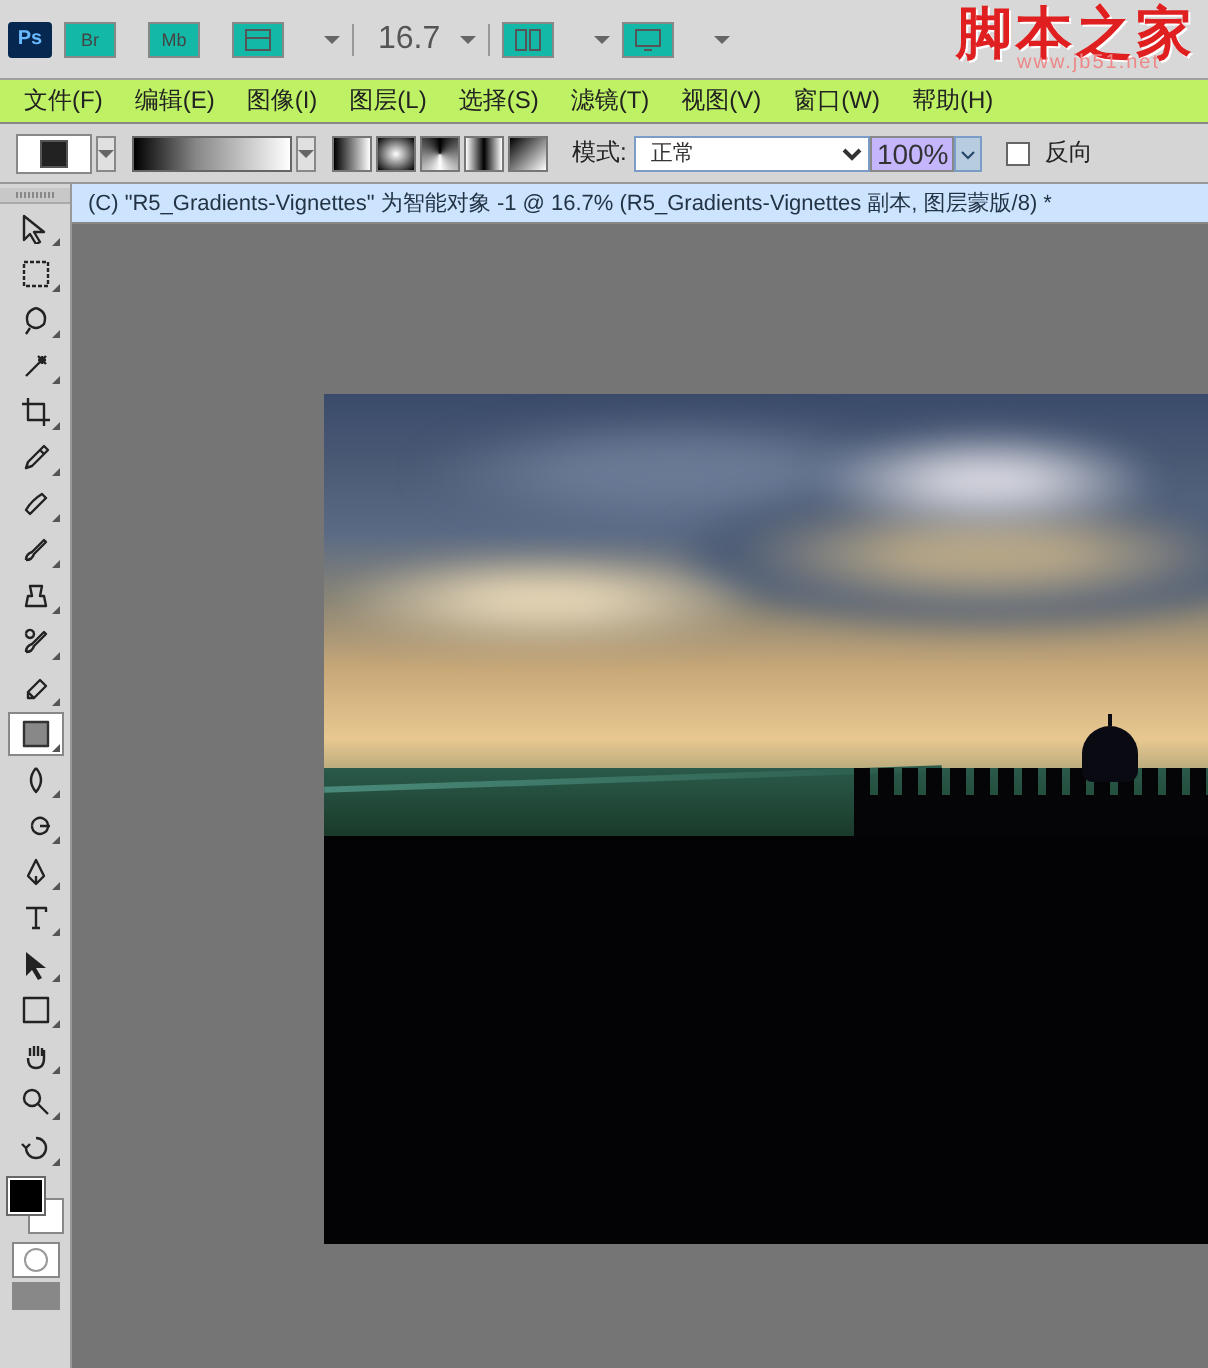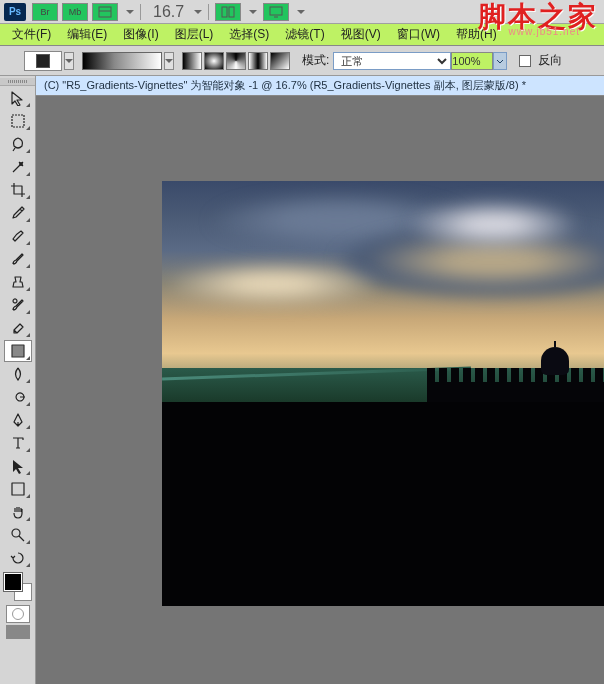--- a/index.html
+++ b/index.html
@@ -1,41 +1,41 @@
 <!DOCTYPE html>
 <html><head>
 <meta charset="utf-8">
 <style>
 *{box-sizing:border-box;margin:0;padding:0;font-family:"Microsoft YaHei",Arial,sans-serif;font-size:11px;color:#333;user-select:none}
 body{width:604px;height:684px;background:#d5d5d5;overflow:hidden;position:relative}
-.topbar{height:24px;background:#d8d8d8;display:flex;align-items:center;padding:0 4px;border-bottom:1px solid #a0a0a0}
+.topbar{height:40px;background:#d8d8d8;display:flex;align-items:center;padding:0 4px;border-bottom:1px solid #a0a0a0}
 .ps-logo{width:22px;height:18px;background:#062850;color:#69baff;display:flex;align-items:center;justify-content:center;font-weight:bold;font-size:10px;border-radius:2px;margin-right:6px}
-.top-btn{width:26px;height:18px;border:1px solid #888;background:#22c55e;margin-right:4px;display:flex;align-items:center;justify-content:center;font-size:9px;color:#444}
+.top-btn{width:26px;height:18px;border:1px solid #888;background:#14b8a6;margin-right:16px;display:flex;align-items:center;justify-content:center;font-size:9px;color:#444}
 .top-sep{width:1px;height:16px;background:#999;margin:0 6px}
 .zoom-display{color:#555;font-size:16px;margin:0 6px}
 .dd-arrow{width:0;height:0;border-left:4px solid transparent;border-right:4px solid transparent;border-top:4px solid #666;margin-left:4px}
 .menubar{height:22px;background:#bef264;display:flex;align-items:center;padding:0 4px;border-bottom:1px solid #888}
 .menu-item{padding:2px 8px;color:#222;font-size:12px}
 .watermark{position:absolute;right:6px;top:-2px;font-size:28px;font-weight:bold;color:#e02020;font-family:"SimHei",sans-serif;letter-spacing:2px;text-shadow:1px 1px 0 #fff}
 .watermark-sub{position:absolute;right:24px;top:26px;font-size:10px;color:#e88;letter-spacing:1px}
-.optbar{height:30px;background:#d5d5d5;display:flex;align-items:center;padding:0 24px;border-bottom:1px solid #999}
+.optbar{height:30px;background:#d5d5d5;display:flex;align-items:center;padding:0 8px;border-bottom:1px solid #999}
 .swatch-btn{width:38px;height:20px;border:1px solid #888;background:#fff;display:flex;align-items:center;justify-content:center;position:relative;margin-right:2px}
 .mini-sq{width:14px;height:14px;background:#222;border:1px solid #555}
 .dd-sm{width:10px;height:18px;border:1px solid #888;background:#e0e0e0;display:flex;align-items:center;justify-content:center}
 .grad-preview{width:80px;height:18px;border:1px solid #666;background:linear-gradient(90deg,#000 0%,#888 40%,#fff 100%);margin:0 2px 0 8px}
 .grad-types{display:flex;gap:2px;margin:0 8px}
 .grad-type{width:20px;height:18px;border:1px solid #777;background:#fff;display:flex;align-items:center;justify-content:center}
 .gt0{background:linear-gradient(90deg,#000,#fff)}
 .gt1{background:radial-gradient(#fff,#000)}
 .gt2{background:conic-gradient(#000,#fff,#000)}
 .gt3{background:linear-gradient(90deg,#fff,#000,#fff)}
 .gt4{background:linear-gradient(135deg,#000,#fff)}
 .opt-label{font-size:12px;color:#222;margin:0 4px}
 .mode-select{width:118px;height:18px;border:1px solid #7a9cc6;background:#fff;font-size:11px;padding:0 3px}
-.opacity-input{width:42px;height:18px;border:1px solid #888;background:#bef264;font-size:11px}
+.opacity-input{width:42px;height:18px;border:1px solid #888;background:#c4b5fd;text-align:center;font-size:14px}
 .op-arrow{width:14px;height:18px;background:#b8cce0;border:1px solid #7a9cc6;display:flex;align-items:center;justify-content:center}
 .chk{width:12px;height:12px;border:1px solid #666;background:#fff;margin:0 3px}
 .workspace{display:flex;height:calc(100% - 76px)}
 .toolbox{width:36px;background:#d5d5d5;border-right:1px solid #999;padding-top:2px}
 .tool-grip{height:8px;background:#c8c8c8;border-bottom:1px solid #aaa;display:flex;align-items:center;justify-content:center}
 .tool-grip::before{content:"";width:20px;height:3px;background:repeating-linear-gradient(90deg,#888,#888 1px,transparent 1px,transparent 2px)}
 .tool{width:28px;height:22px;margin:1px auto;display:flex;align-items:center;justify-content:center;position:relative;border:1px solid transparent}
 .tool.active{background:#fff;border:1px solid #888}
 .tool svg{width:16px;height:16px}
 .tool-tri{position:absolute;right:1px;bottom:1px;width:0;height:0;border-right:4px solid #555;border-top:4px solid transparent}

